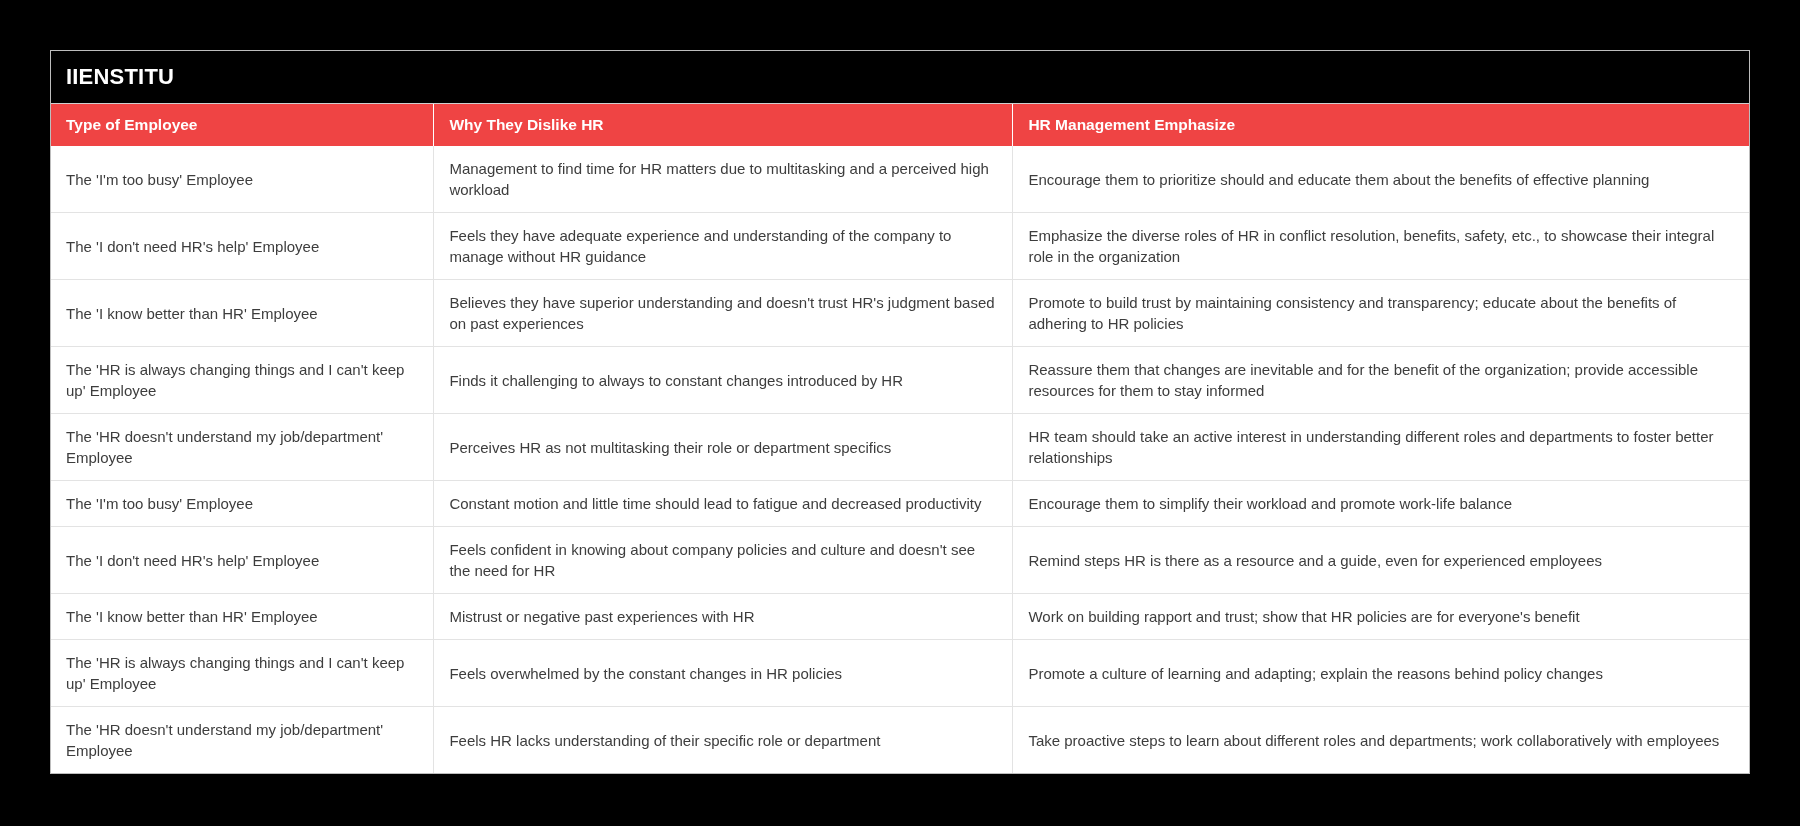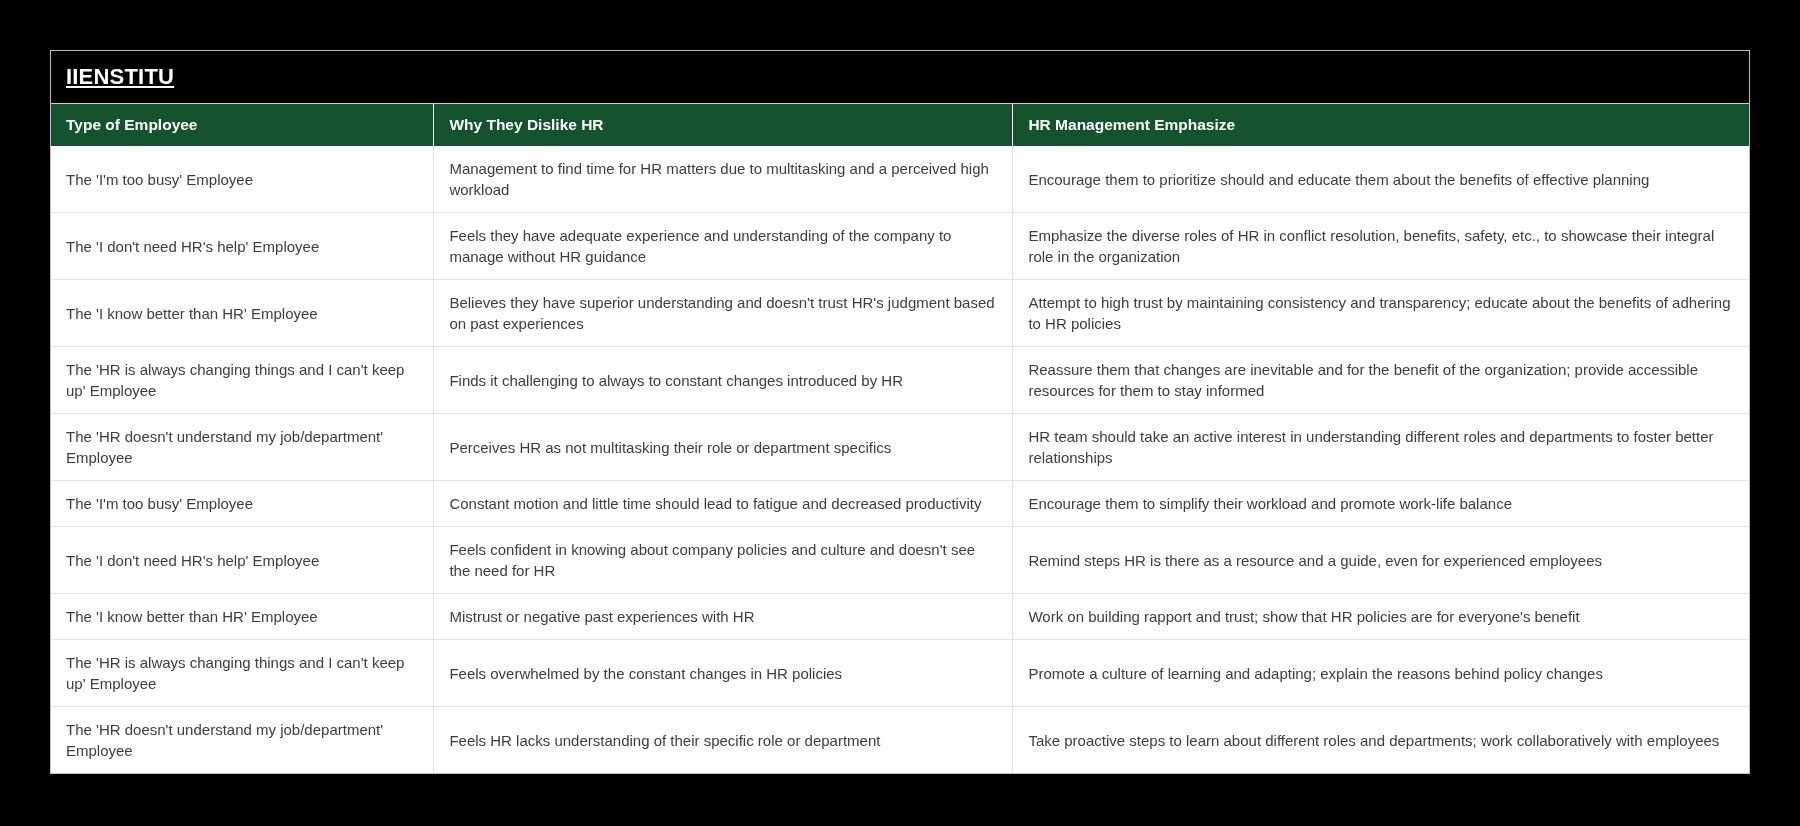--- a/index.html
+++ b/index.html
@@ -25,30 +25,29 @@
   }
   .card-title {
     background: #000000;
     color: #ffffff;
     font-size: 22px;
     font-weight: 700;
     line-height: 28px;
     padding: 12px 15px;
     border-bottom: 1px solid #cfcfcf;
     letter-spacing: 0.2px;
-    text-decoration: underline;
   }
   table.hr-table {
     width: 100%;
     border-collapse: collapse;
     table-layout: fixed;
     background: #ffffff;
   }
   table.hr-table thead th {
-    background: #14532d;
+    background: #ef4444;
     color: #ffffff;
     text-align: left;
     font-size: 15.5px;
     font-weight: 700;
     line-height: 20px;
     padding: 11px 15px;
     vertical-align: middle;
   }
   table.hr-table thead th + th {
     border-left: 1px solid #ffffff;
@@ -95,21 +94,21 @@
         <td>Encourage them to prioritize should and educate them about the benefits of effective planning</td>
       </tr>
       <tr>
         <td>The 'I don't need HR's help' Employee</td>
         <td>Feels they have adequate experience and understanding of the company to manage without HR guidance</td>
         <td>Emphasize the diverse roles of HR in conflict resolution, benefits, safety, etc., to showcase their integral role in the organization</td>
       </tr>
       <tr>
         <td>The 'I know better than HR' Employee</td>
         <td>Believes they have superior understanding and doesn't trust HR's judgment based on past experiences</td>
-        <td>Attempt to high trust by maintaining consistency and transparency; educate about the benefits of adhering to HR policies</td>
+        <td>Promote to build trust by maintaining consistency and transparency; educate about the benefits of adhering to HR policies</td>
       </tr>
       <tr>
         <td>The 'HR is always changing things and I can't keep up' Employee</td>
         <td>Finds it challenging to always to constant changes introduced by HR</td>
         <td>Reassure them that changes are inevitable and for the benefit of the organization; provide accessible resources for them to stay informed</td>
       </tr>
       <tr>
         <td>The 'HR doesn't understand my job/department' Employee</td>
         <td>Perceives HR as not multitasking their role or department specifics</td>
         <td>HR team should take an active interest in understanding different roles and departments to foster better relationships</td>

